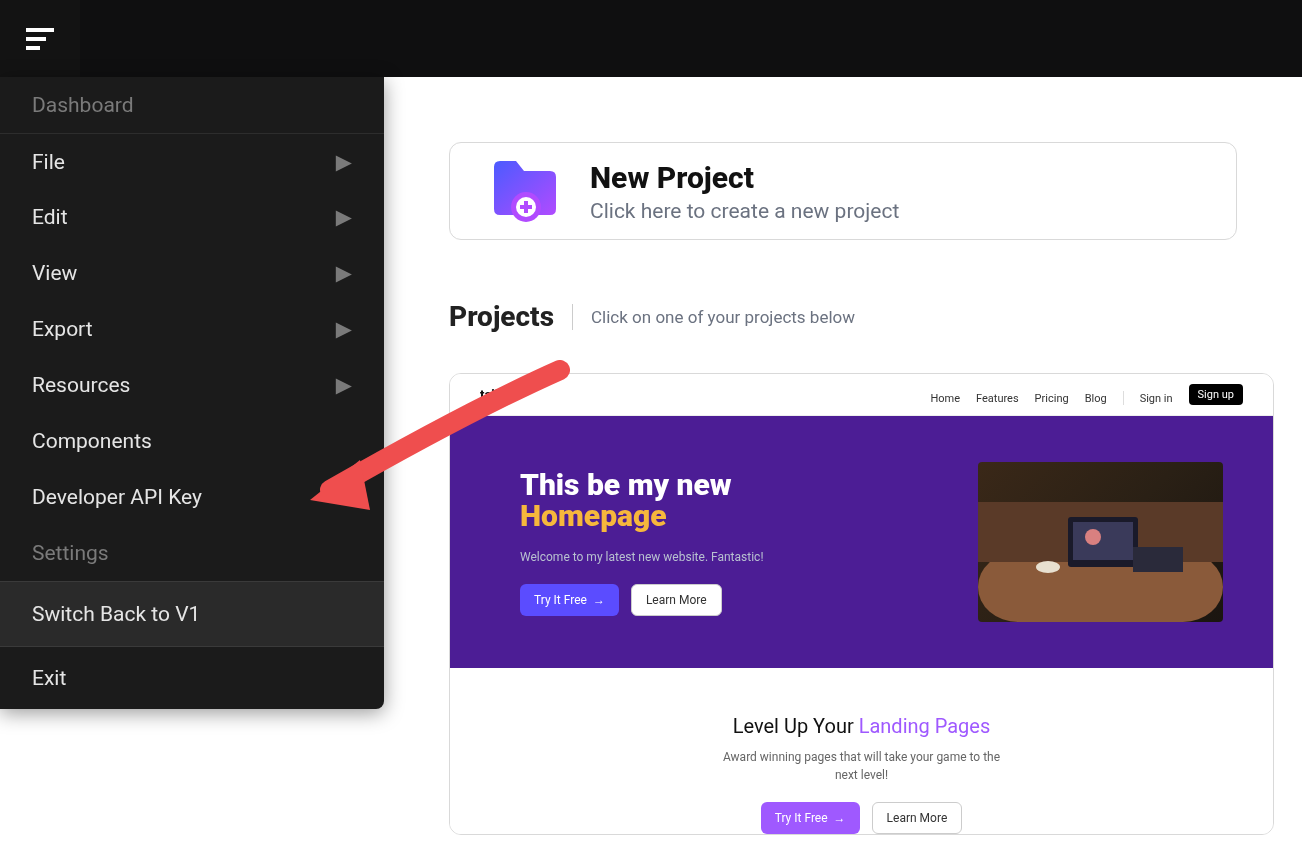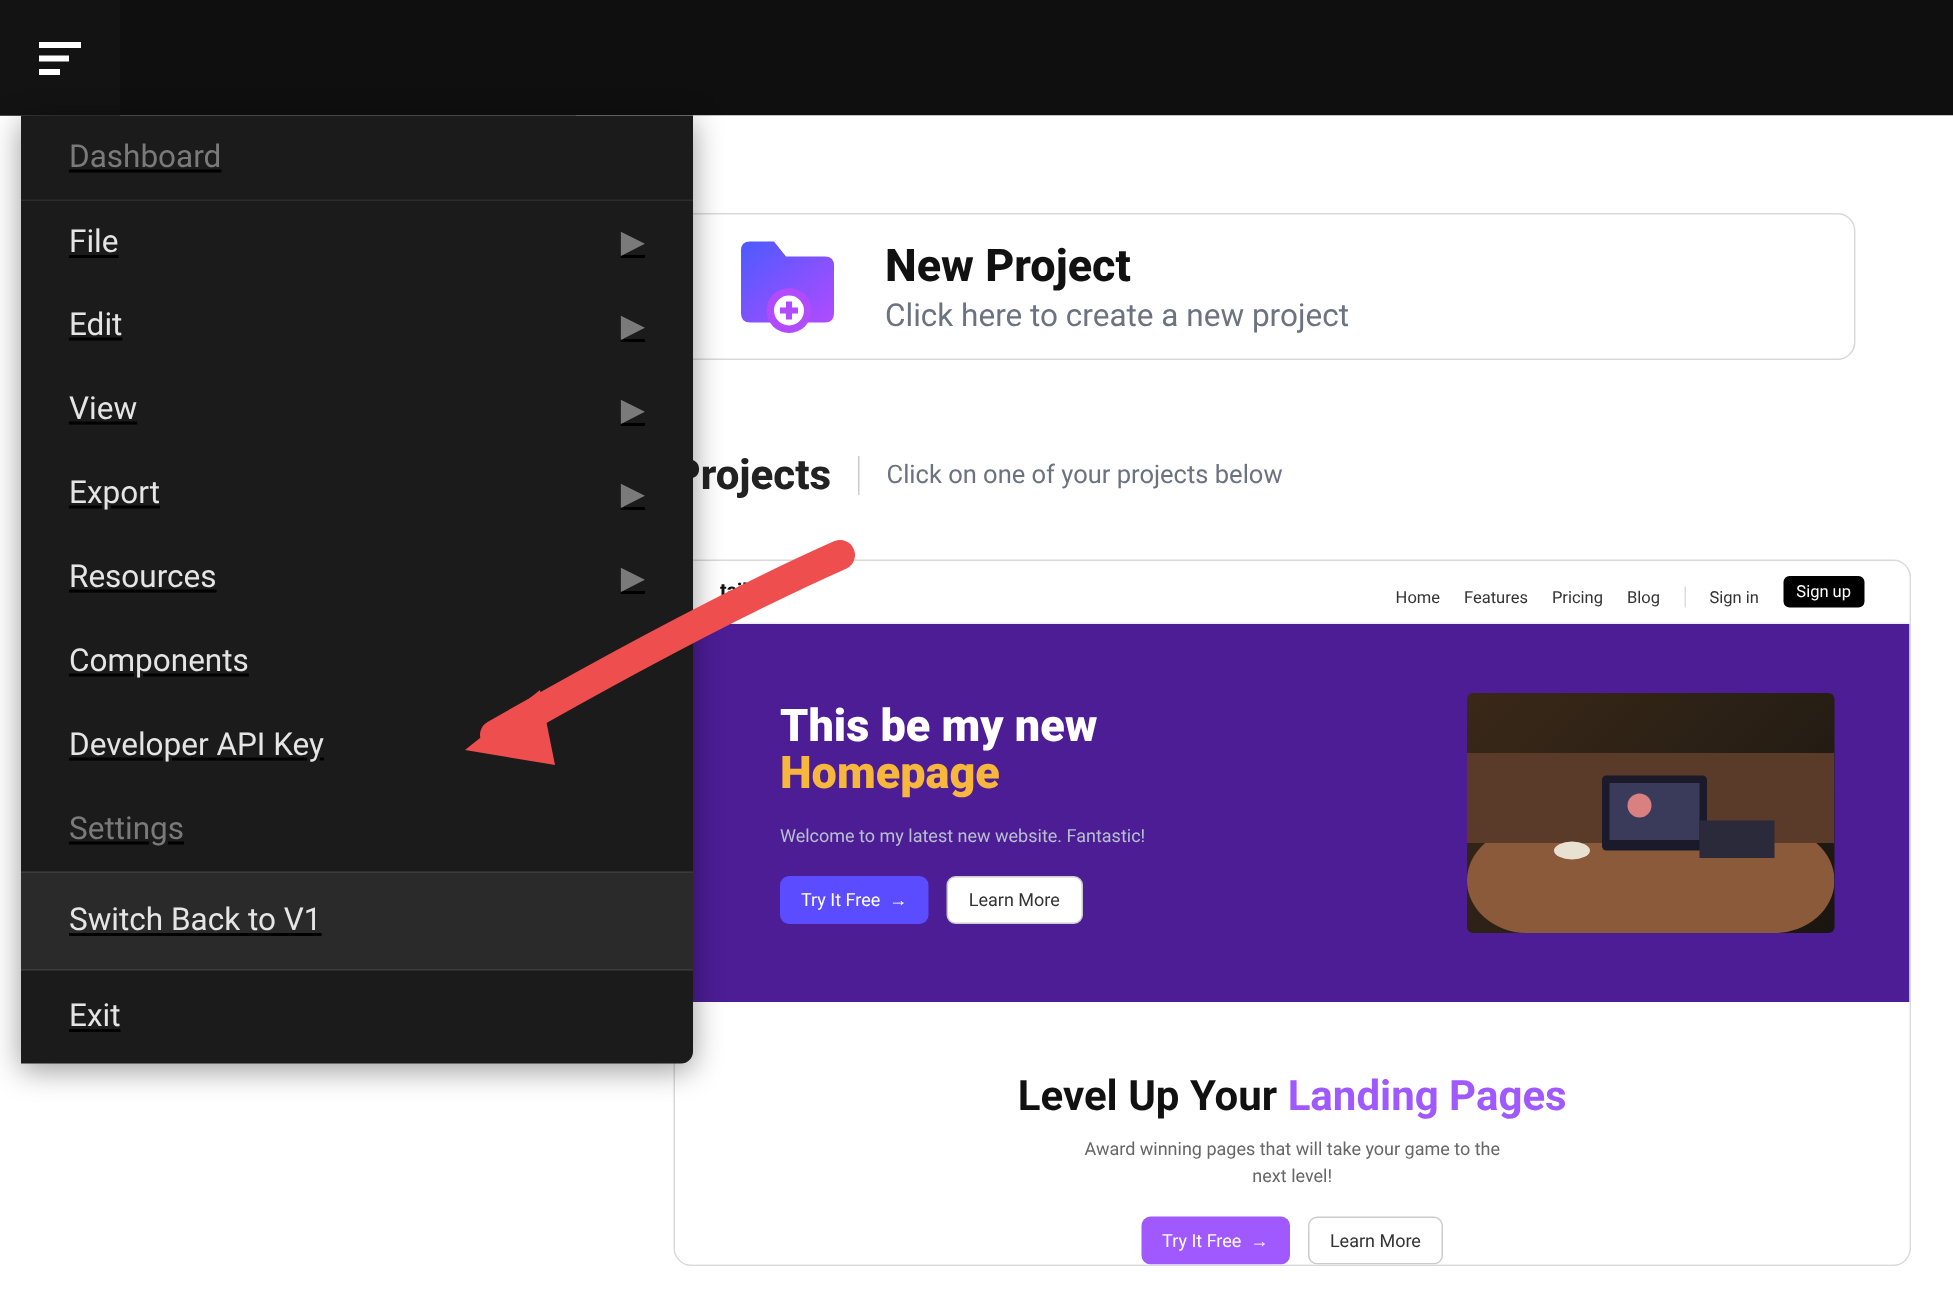--- a/index.html
+++ b/index.html
@@ -21,27 +21,26 @@
     width: 80px;
     height: 77px;
     background: #131313;
     display: flex;
     align-items: center;
     justify-content: center;
   }
   .dropdown {
     position: absolute;
     top: 77px;
-    left: 14px;
-    width: 448px;
+    left: 0;
+    width: 384px;
     background: #1b1b1b;
     border-radius: 0 0 8px 0;
     box-shadow: 0 4px 20px rgba(0,0,0,0.4);
     z-index: 10;
-    text-decoration: underline;
   }
   .menu-item {
     display: flex;
     align-items: center;
     justify-content: space-between;
     padding: 0 32px;
     height: 56px;
     color: #e5e5e5;
     font-size: 21px;
     cursor: pointer;
@@ -122,21 +121,21 @@
   .btn-primary { background:#5b4cff; color:#fff; padding:8px 14px; border-radius:6px; font-size:12px; display:inline-flex; align-items:center; gap:6px;}
   .btn-secondary { background:#fff; color:#333; padding:8px 14px; border-radius:6px; font-size:12px; border:1px solid #ccc;}
   .hero-img {
     width: 245px; height: 160px;
     background: linear-gradient(135deg,#3a2818 0%,#2a2015 50%,#1a1510 100%);
     border-radius: 4px;
     position: relative;
     overflow: hidden;
   }
   .section2 { background:#fff; padding: 46px 40px 0; text-align:center; }
-  .s2-h { font-size: 28px; font-weight: 700; color:#111; }
+  .s2-h { font-size: 20px; font-weight: 400; color:#111; }
   .s2-h .accent2 { color:#9f59ff; }
   .s2-p { font-size:12px; color:#666; margin:10px auto 18px; max-width:300px; line-height:1.5;}
   .s2-btns { display:flex; gap:12px; justify-content:center; }
   .btn-purple { background:#9f59ff; color:#fff; padding:8px 14px; border-radius:6px; font-size:12px; display:inline-flex; align-items:center; gap:6px;}
 </style>
 </head>
 <body>
 
 <div class="topbar">
   <div class="hamburger-wrap">

